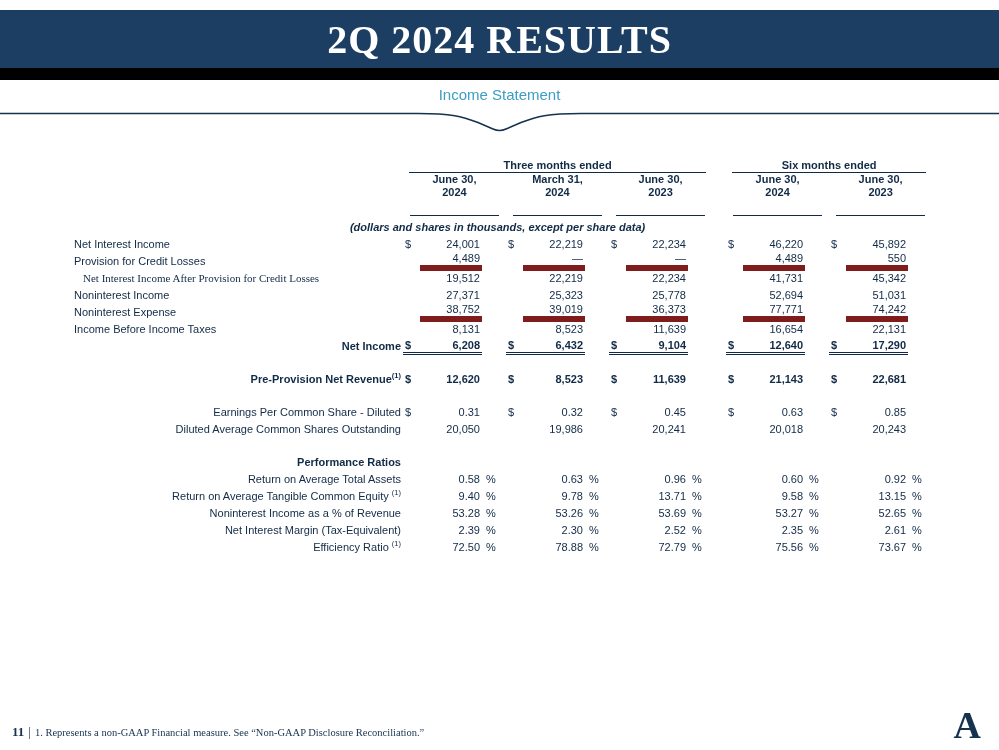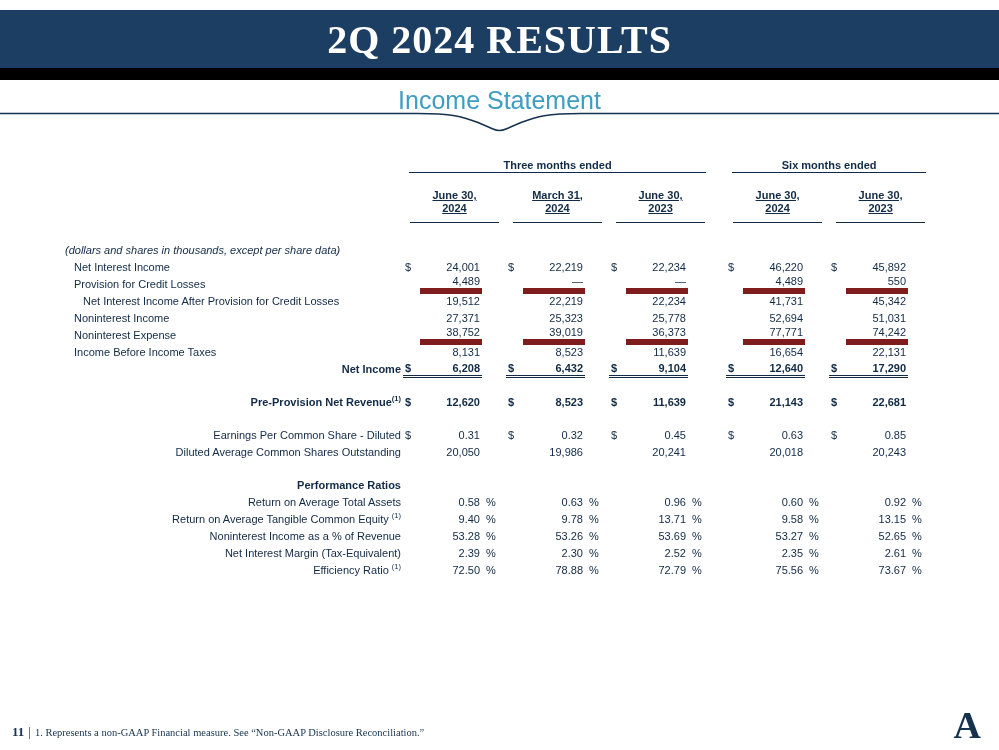--- a/index.html
+++ b/index.html
@@ -9,41 +9,41 @@
 
   
   .banner { position:absolute; top:10px; left:0; width:999px; height:58px; background:#1c3e63;
             display:flex; align-items:center; justify-content:center; }
   .banner .title { font-family:"Liberation Serif", serif; font-weight:700; font-size:40px;
                    color:#ffffff; letter-spacing:1px; }
   .black-strip { position:absolute; top:68px; left:0; width:999px; height:12px; background:#000000; }
 
   
   .subtitle { position:absolute; top:86px; left:0; width:999px; text-align:center;
-              color:#3d9dc2; font-size:25px; }
+              color:#3d9dc2; font-size:15px; }
 
   
   .divider { position:absolute; top:112px; left:0; width:999px; height:24px; }
 
   
   .tablewrap { position:absolute; top:158px; left:63px; }
   table { border-collapse:collapse; table-layout:fixed; width:869px; font-size:11px; color:#112a46; }
   col.c-lbl { width:340px; } col.c-dol { width:17px; } col.c-val { width:62px; }
   col.c-pct { width:24px; } col.c-gap { width:14px; }
   th, td { padding:0 2px; font-weight:normal; text-align:left; vertical-align:bottom; }
   thead th { height:15px; }
   .grp-inner { font-weight:700; text-align:center; border-bottom:1px solid #112a46;
                margin:0 4px; padding-bottom:1px; }
   th.dateth { height:30px; }
   .date { font-weight:700; text-align:center; border-bottom:1px solid #112a46;
-          margin:16px 5px; padding-bottom:7px; line-height:13px;text-decoration:underline; }
-  td.note { font-weight:400; font-style:italic; height:18px; }
+          margin:0 5px; padding-bottom:16px; line-height:13px; }
+  td.note { font-weight:700; font-style:italic; height:18px;text-align:center; }
   tbody td { height:17px; line-height:14px; }
   td.lbl { white-space:nowrap; overflow:hidden; }
-  td.ind0 { padding-left:2px;text-align:right; } td.ind1 { padding-left:11px; } td.ind2 { padding-left:20px; }
+  td.ind0 { padding-left:2px;text-align:right; } td.ind1 { padding-left:11px; } td.ind2 { padding-left:20px;font-family:Liberation Serif, serif; }
   td.dol { text-align:left; }
   td.val { text-align:right; }
   td.pctc { text-align:left; padding-left:4px; }
   td.b { font-weight:700; }
   td.u1 { border-bottom:6px solid #7f1d1d; }
   td.u2 { border-bottom:3px double #112a46; }
   td.blank { height:16px; }
   sup { font-size:7.5px; vertical-align:super; line-height:0; }
 
   

